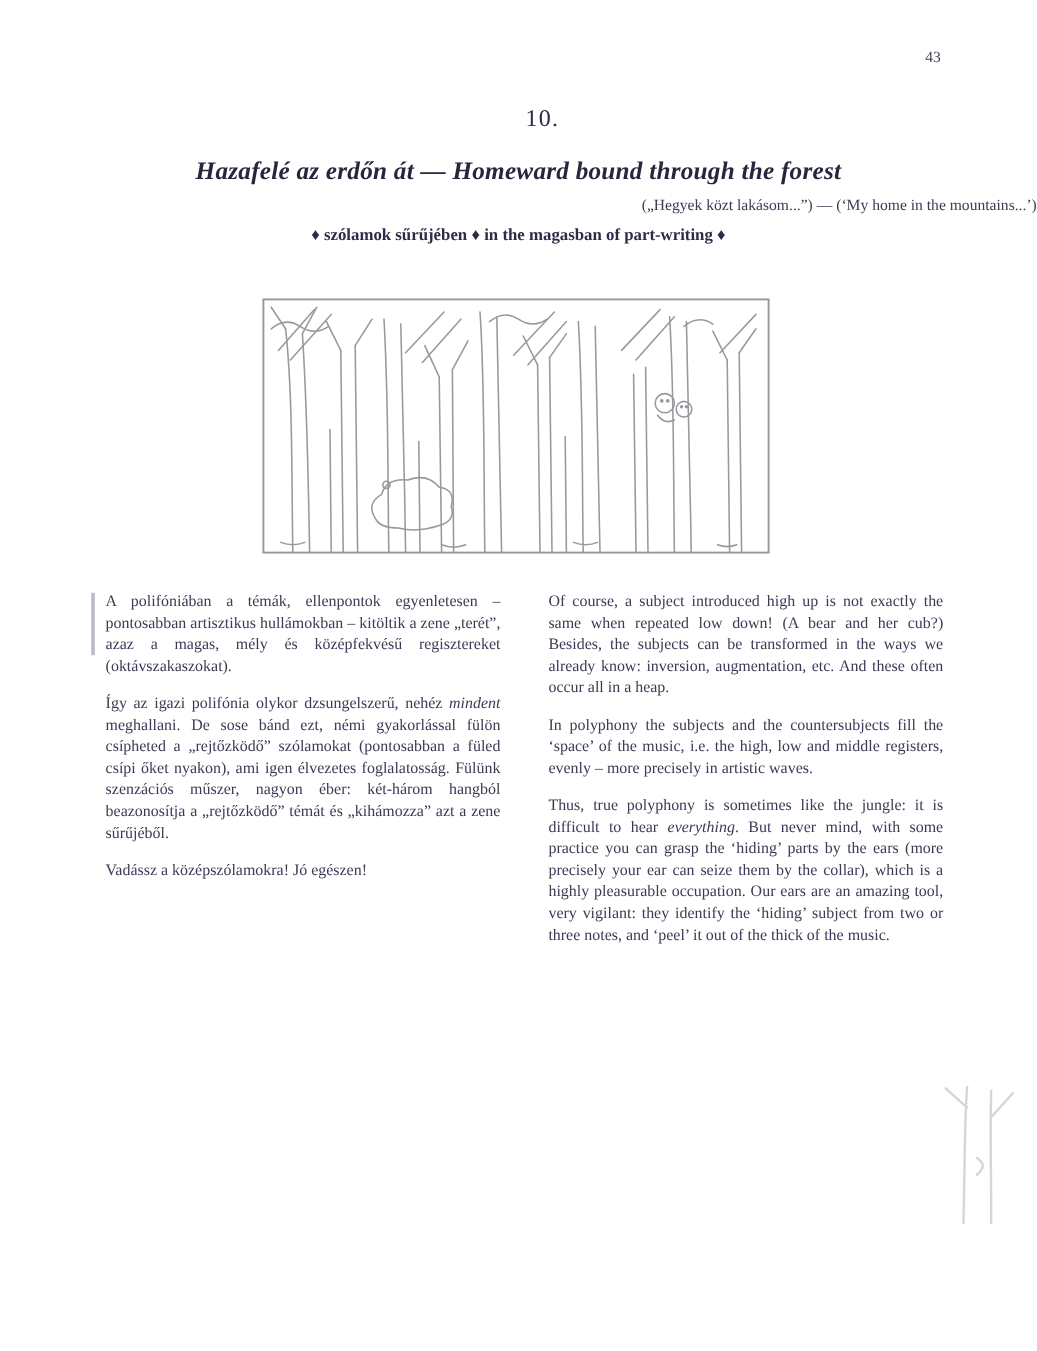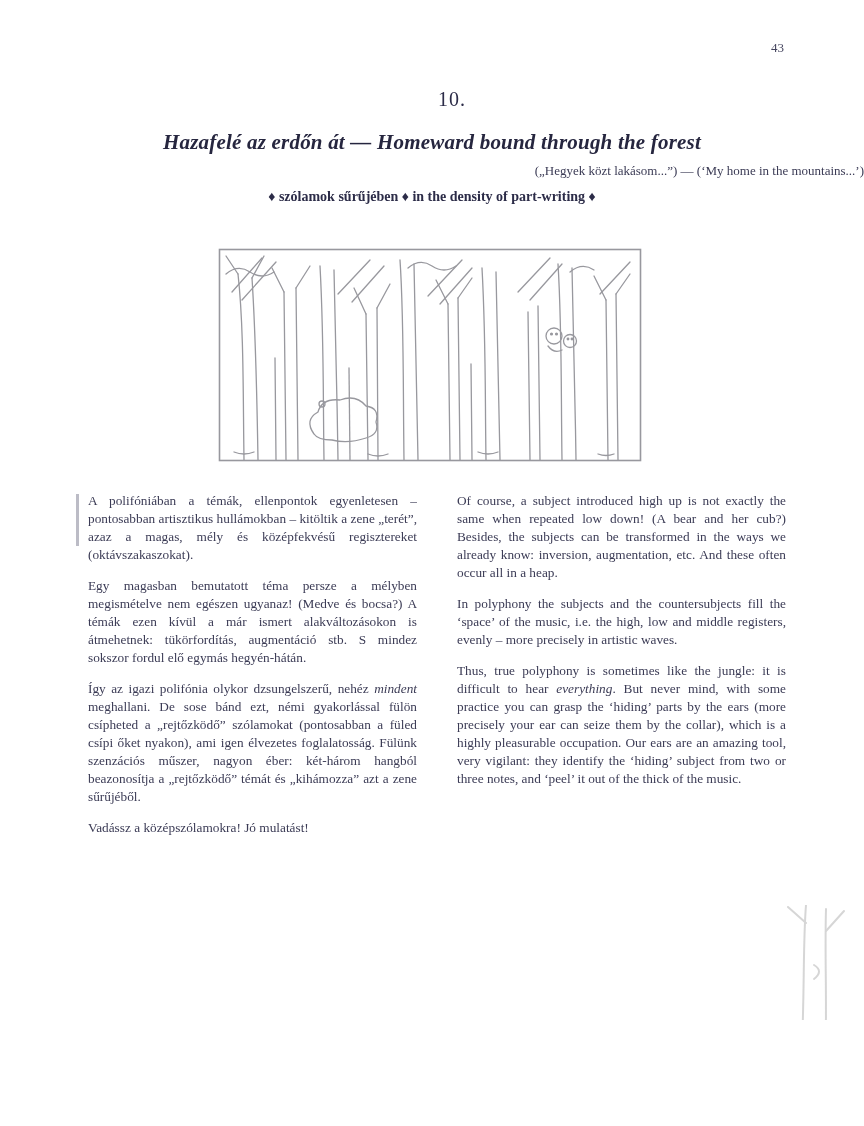--- a/index.html
+++ b/index.html
@@ -60,21 +60,21 @@
 <div class="page">
 
   <div class="pageno">43</div>
 
   <div class="chapter">10.</div>
 
   <h1 class="title">Hazafelé az erdőn át  —  Homeward bound through the forest</h1>
 
   <div class="subtitle">(„Hegyek közt lakásom...”)  —  (‘My home in the mountains...’)</div>
 
-  <div class="tagline">♦ szólamok sűrűjében  ♦  in the density of part-writing ♦</div>
+  <div class="tagline">♦ szólamok sűrűjében  ♦  in the magasban of part-writing ♦</div>
 
   <div class="illustration">
     <svg width="424" height="214" viewBox="0 0 424 214" fill="none" stroke="#98989e" stroke-width="1.3" stroke-linecap="round">
       <rect x="1.5" y="1.5" width="421" height="211" stroke-width="1.6"></rect>
 
       <path d="M14,44 L44,10"></path>
         <path d="M24,52 L58,14"></path>
       <path d="M120,46 L152,12"></path>
         <path d="M134,54 L166,18"></path>
       <path d="M210,48 L244,12"></path>
@@ -136,23 +136,22 @@
       <path d="M260,204 q10,4 20,0"></path>
       <path d="M380,206 q8,3 16,0"></path>
     </svg>
   </div>
 
   <div class="columns">
 
     <div class="col">
       <div class="rule"></div>
       <p>A polifóniában a témák, ellenpontok egyenletesen – pontosabban artisztikus hullámokban – kitöltik a zene „terét”, azaz a magas, mély és középfekvésű regisztereket (oktávszakaszokat).</p>
-      <p>Egy magasban bemutatott téma persze a mélyben megismételve nem egészen ugyanaz! (Medve és bocsa?) A témák ezen kívül a már ismert alakváltozásokon is átmehetnek: tükörfordítás, augmentáció stb. S mindez sokszor fordul elő egymás hegyén-hátán.</p>
       <p><span>Így az igazi polifónia olykor dzsungelszerű, nehéz </span><i>mindent</i><span> meghallani. De sose bánd ezt, némi gyakorlással fülön csípheted a „rejtőzködő” szólamokat (pontosabban a füled csípi őket nyakon), ami igen élvezetes foglalatosság. Fülünk szenzációs műszer, nagyon éber: két-három hangból beazonosítja a „rejtőzködő” témát és „kihámozza” azt a zene sűrűjéből.</span></p>
-      <p>Vadássz a középszólamokra! Jó mulatást!</p>
+      <p>Vadássz a középszólamokra! Jó egészen!</p>
     </div>
 
     <div class="col">
       <p>Of course, a subject introduced high up is not exactly the same when repeated low down! (A bear and her cub?) Besides, the subjects can be transformed in the ways we already know: inversion, augmentation, etc. And these often occur all in a heap.</p>
       <p>In polyphony the subjects and the countersubjects fill the ‘space’ of the music, i.e. the high, low and middle registers, evenly – more precisely in artistic waves.</p>
       <p><span>Thus, true polyphony is sometimes like the jungle: it is difficult to hear </span><i>everything</i><span>. But never mind, with some practice you can grasp the ‘hiding’ parts by the ears (more precisely your ear can seize them by the collar), which is a highly pleasurable occupation. Our ears are an amazing tool, very vigilant: they identify the ‘hiding’ subject from two or three notes, and ‘peel’ it out of the thick of the music.</span></p>
     </div>
 
   </div>
 

